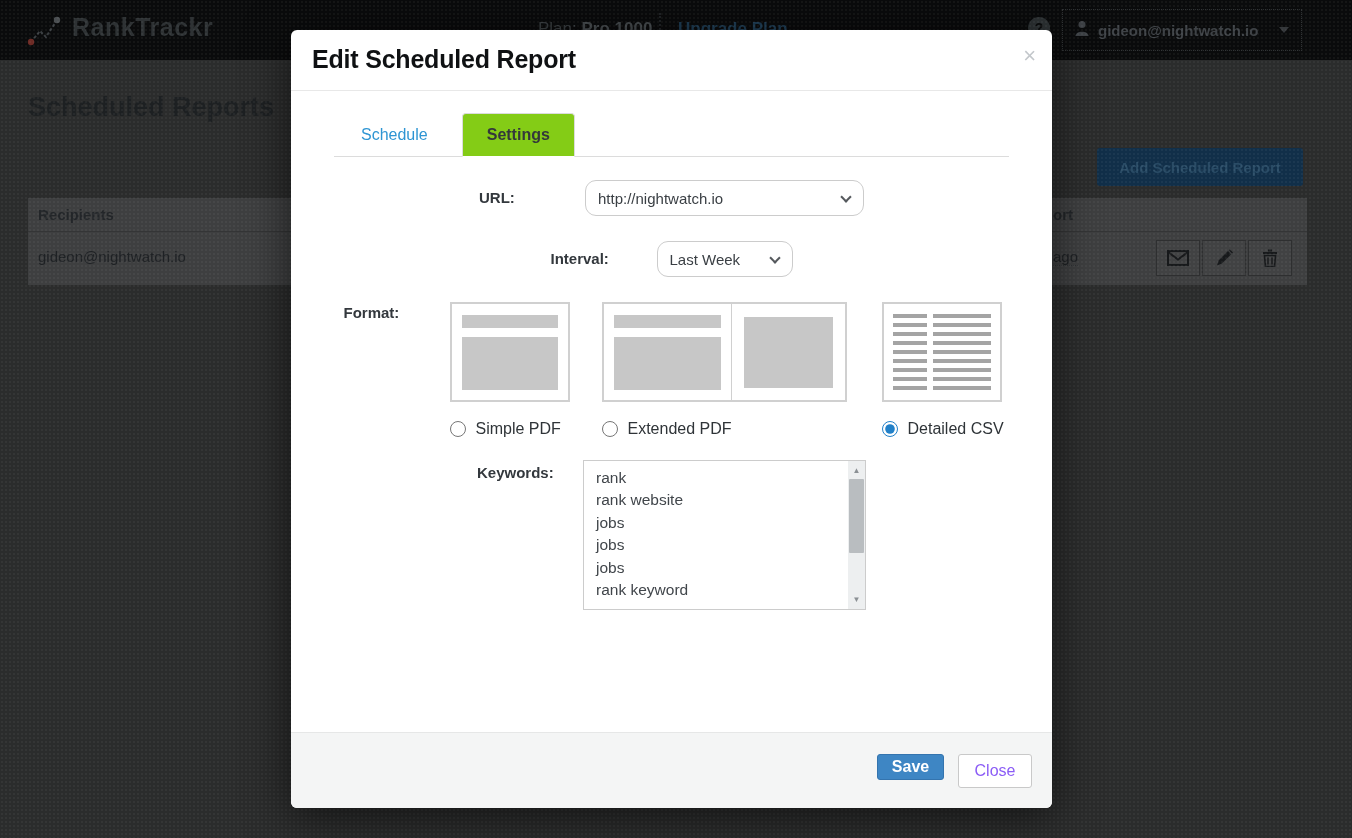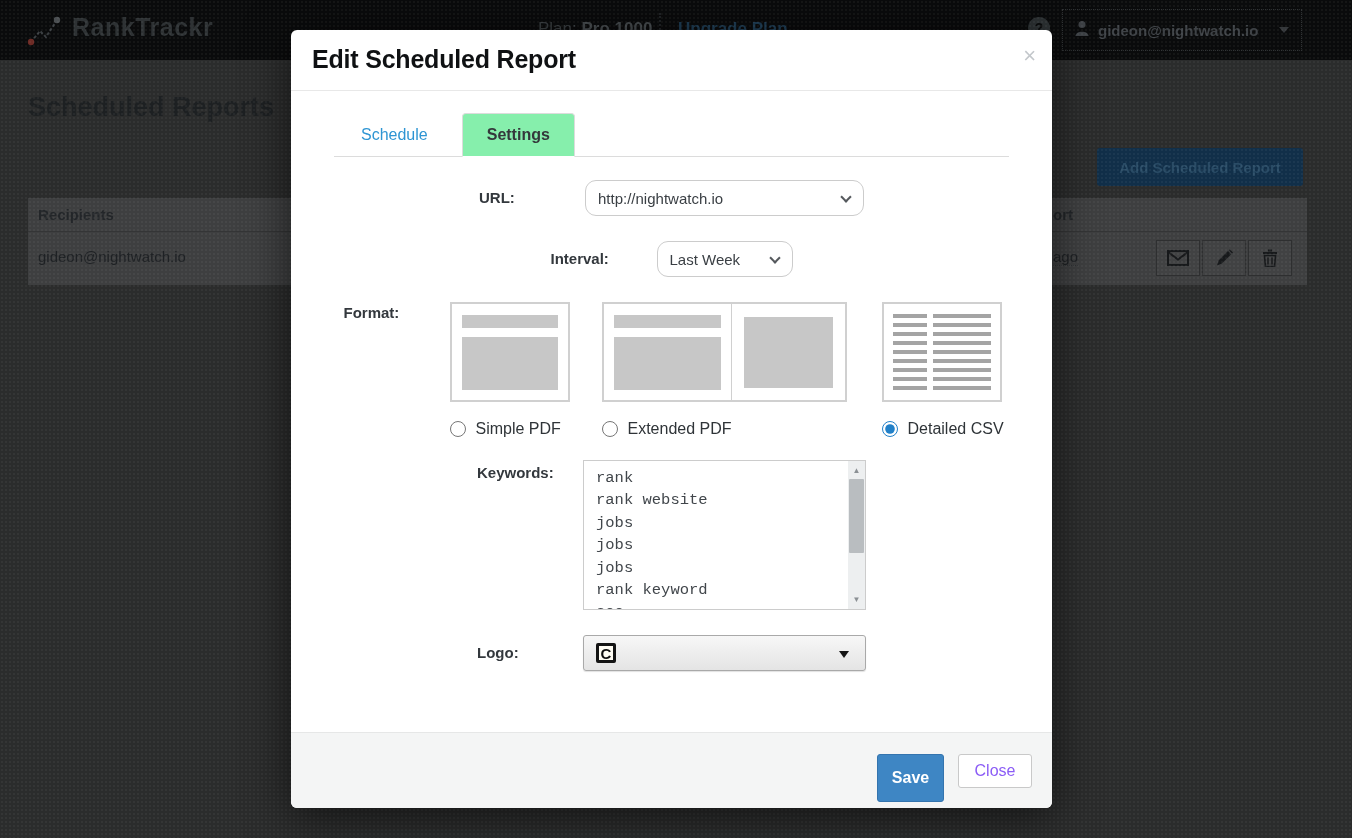--- a/index.html
+++ b/index.html
@@ -36,26 +36,26 @@
     background-image:radial-gradient(rgba(255,255,255,0.045) 1px, transparent 1.4px);
     background-size:4px 4px; }
 
   
   .modal { position:absolute; left:291px; top:30px; width:761px; height:778px; background:#fff; border-radius:6px; box-shadow:0 8px 46px rgba(0,0,0,.6); z-index:10; display:flex; flex-direction:column; overflow:hidden; }
   .modal-header { height:61px; border-bottom:1px solid #e8e8e8; position:relative; flex:none; }
   .modal-title { position:absolute; left:21px; top:15px; font-size:25px; font-weight:bold; color:#0f1113; letter-spacing:-.2px; }
   .modal-close { position:absolute; right:16px; top:13px; font-size:22px; color:#c3c7cb; background:none; border:none; cursor:pointer; font-family:inherit; }
   .modal-body { flex:1; padding:0 43px; position:relative; overflow:hidden; }
   .modal-footer { flex:none; height:76px; background:#f4f5f5; border-top:1px solid #e6e7e7; position:relative; }
-  .btn-save { position:absolute; right:108px; top:21px; width:67px; height:48px; background:#3e86c4; border:1px solid #3474ae; color:#fff; font-weight:bold; font-size:16px; border-radius:3px; cursor:pointer; font-family:inherit; }
+  .btn-save { position:absolute; right:108px; top:21px; width:67px; height:26px; background:#3e86c4; border:1px solid #3474ae; color:#fff; font-weight:bold; font-size:16px; border-radius:3px; cursor:pointer; font-family:inherit; }
   .btn-cancel { position:absolute; right:20px; top:21px; width:74px; height:34px; background:#fff; border:1px solid #c9c9c9; color:#8b5cf6; font-size:16px; border-radius:3px; cursor:pointer; font-family:inherit; }
 
   .tabs { display:flex; align-items:flex-end; border-bottom:1px solid #dcdcdc; margin-top:22px; height:44px; padding-left:9px; }
   .tab-schedule { color:#2e95d3; font-size:16px; padding:12px 18px; text-decoration:none; cursor:pointer; }
-  .tab-settings { font-weight:bold; color:#34383b; font-size:16px; padding:12px 24px; border:1px solid #dcdcdc; border-bottom:1px solid #fff; margin-bottom:-1px; margin-left:16px; border-radius:4px 4px 0 0; background:#86efac; cursor:default; }
+  .tab-settings { font-weight:bold; color:#34383b; font-size:16px; padding:12px 24px; border:1px solid #dcdcdc; border-bottom:1px solid #fff; margin-bottom:-1px; margin-left:16px; border-radius:4px 4px 0 0; background:#84cc16; cursor:default; }
 
   .frow { display:flex;justify-content:center; }
   .flabel { width:106px; flex:none; font-weight:bold; font-size:15px; color:#33383d; }
   .pt9 { padding-top:9px; } .pt2 { padding-top:2px;margin-left:12px; } .pt4 { padding-top:4px; }
 
   .select { height:36px; border:1px solid #ccc; border-radius:11px; background:#fff; display:flex; align-items:center; padding:0 12px; font-size:15px; color:#3a3f44; position:relative; cursor:pointer; }
   .sel-url { width:279px; } .sel-interval { width:136px; }
   .chev { position:absolute; right:13px; top:12px; width:8px; height:8px; border-right:2px solid #55595d; border-bottom:2px solid #55595d; transform:rotate(45deg); }
 
   .format-cols { display:flex; }
@@ -70,21 +70,21 @@
   .block2 { height:71px; background:#c7c7c7; }
   .t-csv { width:120px; padding:10px 9px; display:flex; flex-direction:column; justify-content:space-between; }
   .csvrow { display:flex; justify-content:space-between; }
   .csvrow .l { width:34px; height:4px; background:#a4a4a4; }
   .csvrow .r { width:58px; height:4px; background:#a4a4a4; }
   .radio-line { margin-top:18px; display:flex; align-items:center; font-size:16px; color:#2f3438; }
   .radio-line input { width:16px; height:16px; accent-color:#2180c8; margin:0 10px 0 0; cursor:pointer; }
   .radio-line.second { margin-top:17px; }
 
   .listbox { width:283px; height:150px; border:1px solid #ccc; background:#fff; position:relative; overflow:hidden; padding:6px 20px 0 12px; font-size:15.5px; color:#41464b; cursor:default; }
-  .kitem { line-height:22.4px; white-space:nowrap;font-family:Liberation Mono, monospace; }
+  .kitem { line-height:22.4px; white-space:nowrap; }
   .scroll { position:absolute; top:0; right:0; bottom:0; width:17px; background:#edeff0; }
   .sarr { position:absolute; left:0; width:17px; height:17px; color:#8b9094; font-size:8px; display:flex; align-items:center; justify-content:center; cursor:pointer; }
   .sarr.up { top:1px; } .sarr.down { bottom:1px; }
   .sthumb { position:absolute; top:18px; left:1px; width:15px; height:74px; background:#b9bdc0; border-radius:1px; cursor:grab; }
 
   .logo-select { width:283px; height:36px; border:1px solid #a9a9a9; border-radius:3px; background:linear-gradient(#f7f7f7,#e4e4e4); box-shadow:0 1px 1px rgba(0,0,0,.12); display:flex; align-items:center; padding:0 12px; position:relative; cursor:pointer; }
   .logo-chip { width:20px; height:20px; border:3px solid #141414; background:#fffdf4; border-radius:2px; font-weight:bold; font-size:15px; color:#0d0d0d; display:flex; align-items:center; justify-content:center; }
   .logo-caret { position:absolute; right:16px; top:15px; width:0; height:0; border-left:5px solid transparent; border-right:5px solid transparent; border-top:7px solid #161616; }
 
   .mt23 { margin-top:23px; } .mt25 { margin-top:25px; } .mt22 { margin-top:22px; }
@@ -274,26 +274,19 @@
         <div class="kitem">rank keyword</div>
         <div class="kitem">seo</div>
         <div class="scroll">
           <span class="sarr up">▲</span>
           <span class="sthumb"></span>
           <span class="sarr down">▼</span>
         </div>
       </div>
     </div>
 
-    <div class="frow mt25">
-      <div class="flabel pt9">Logo:</div>
-      <div class="logo-select">
-        <span class="logo-chip">C</span>
-        <span class="logo-caret"></span>
-      </div>
-    </div>
   </div>
 
   <div class="modal-footer">
     <button class="btn-save">Save</button>
     <button class="btn-cancel">Close</button>
   </div>
 </div>
 
 </body></html>

